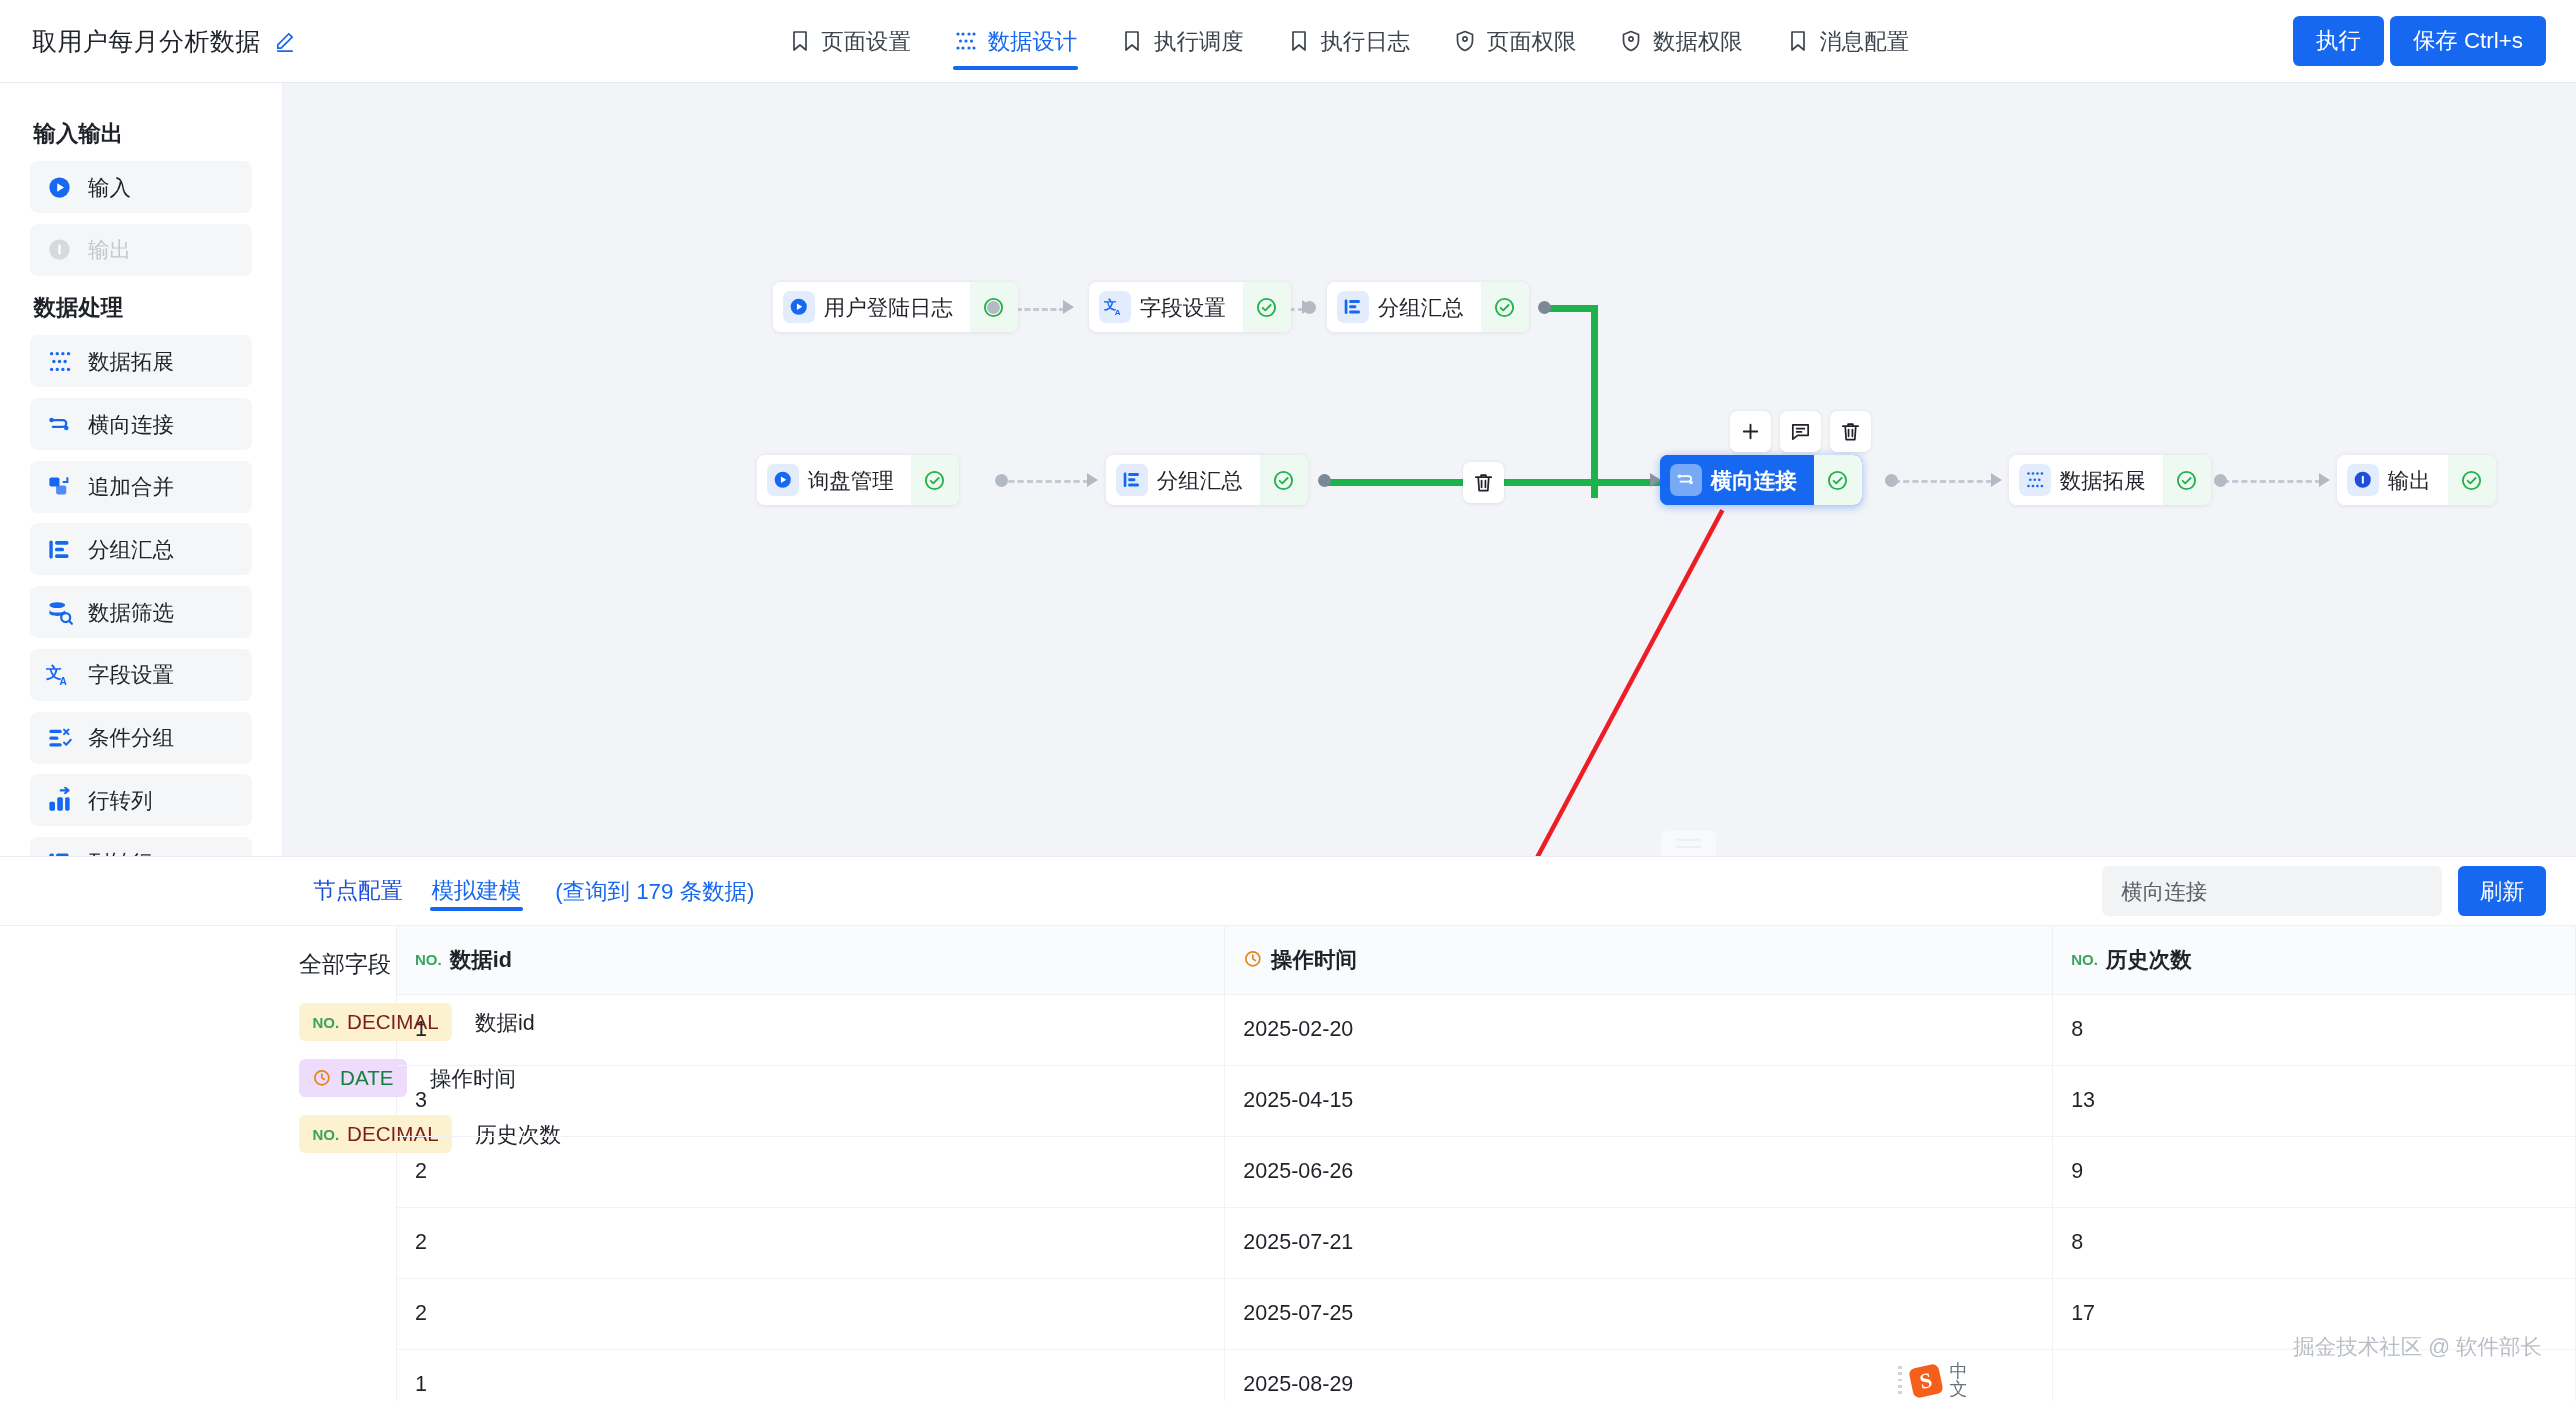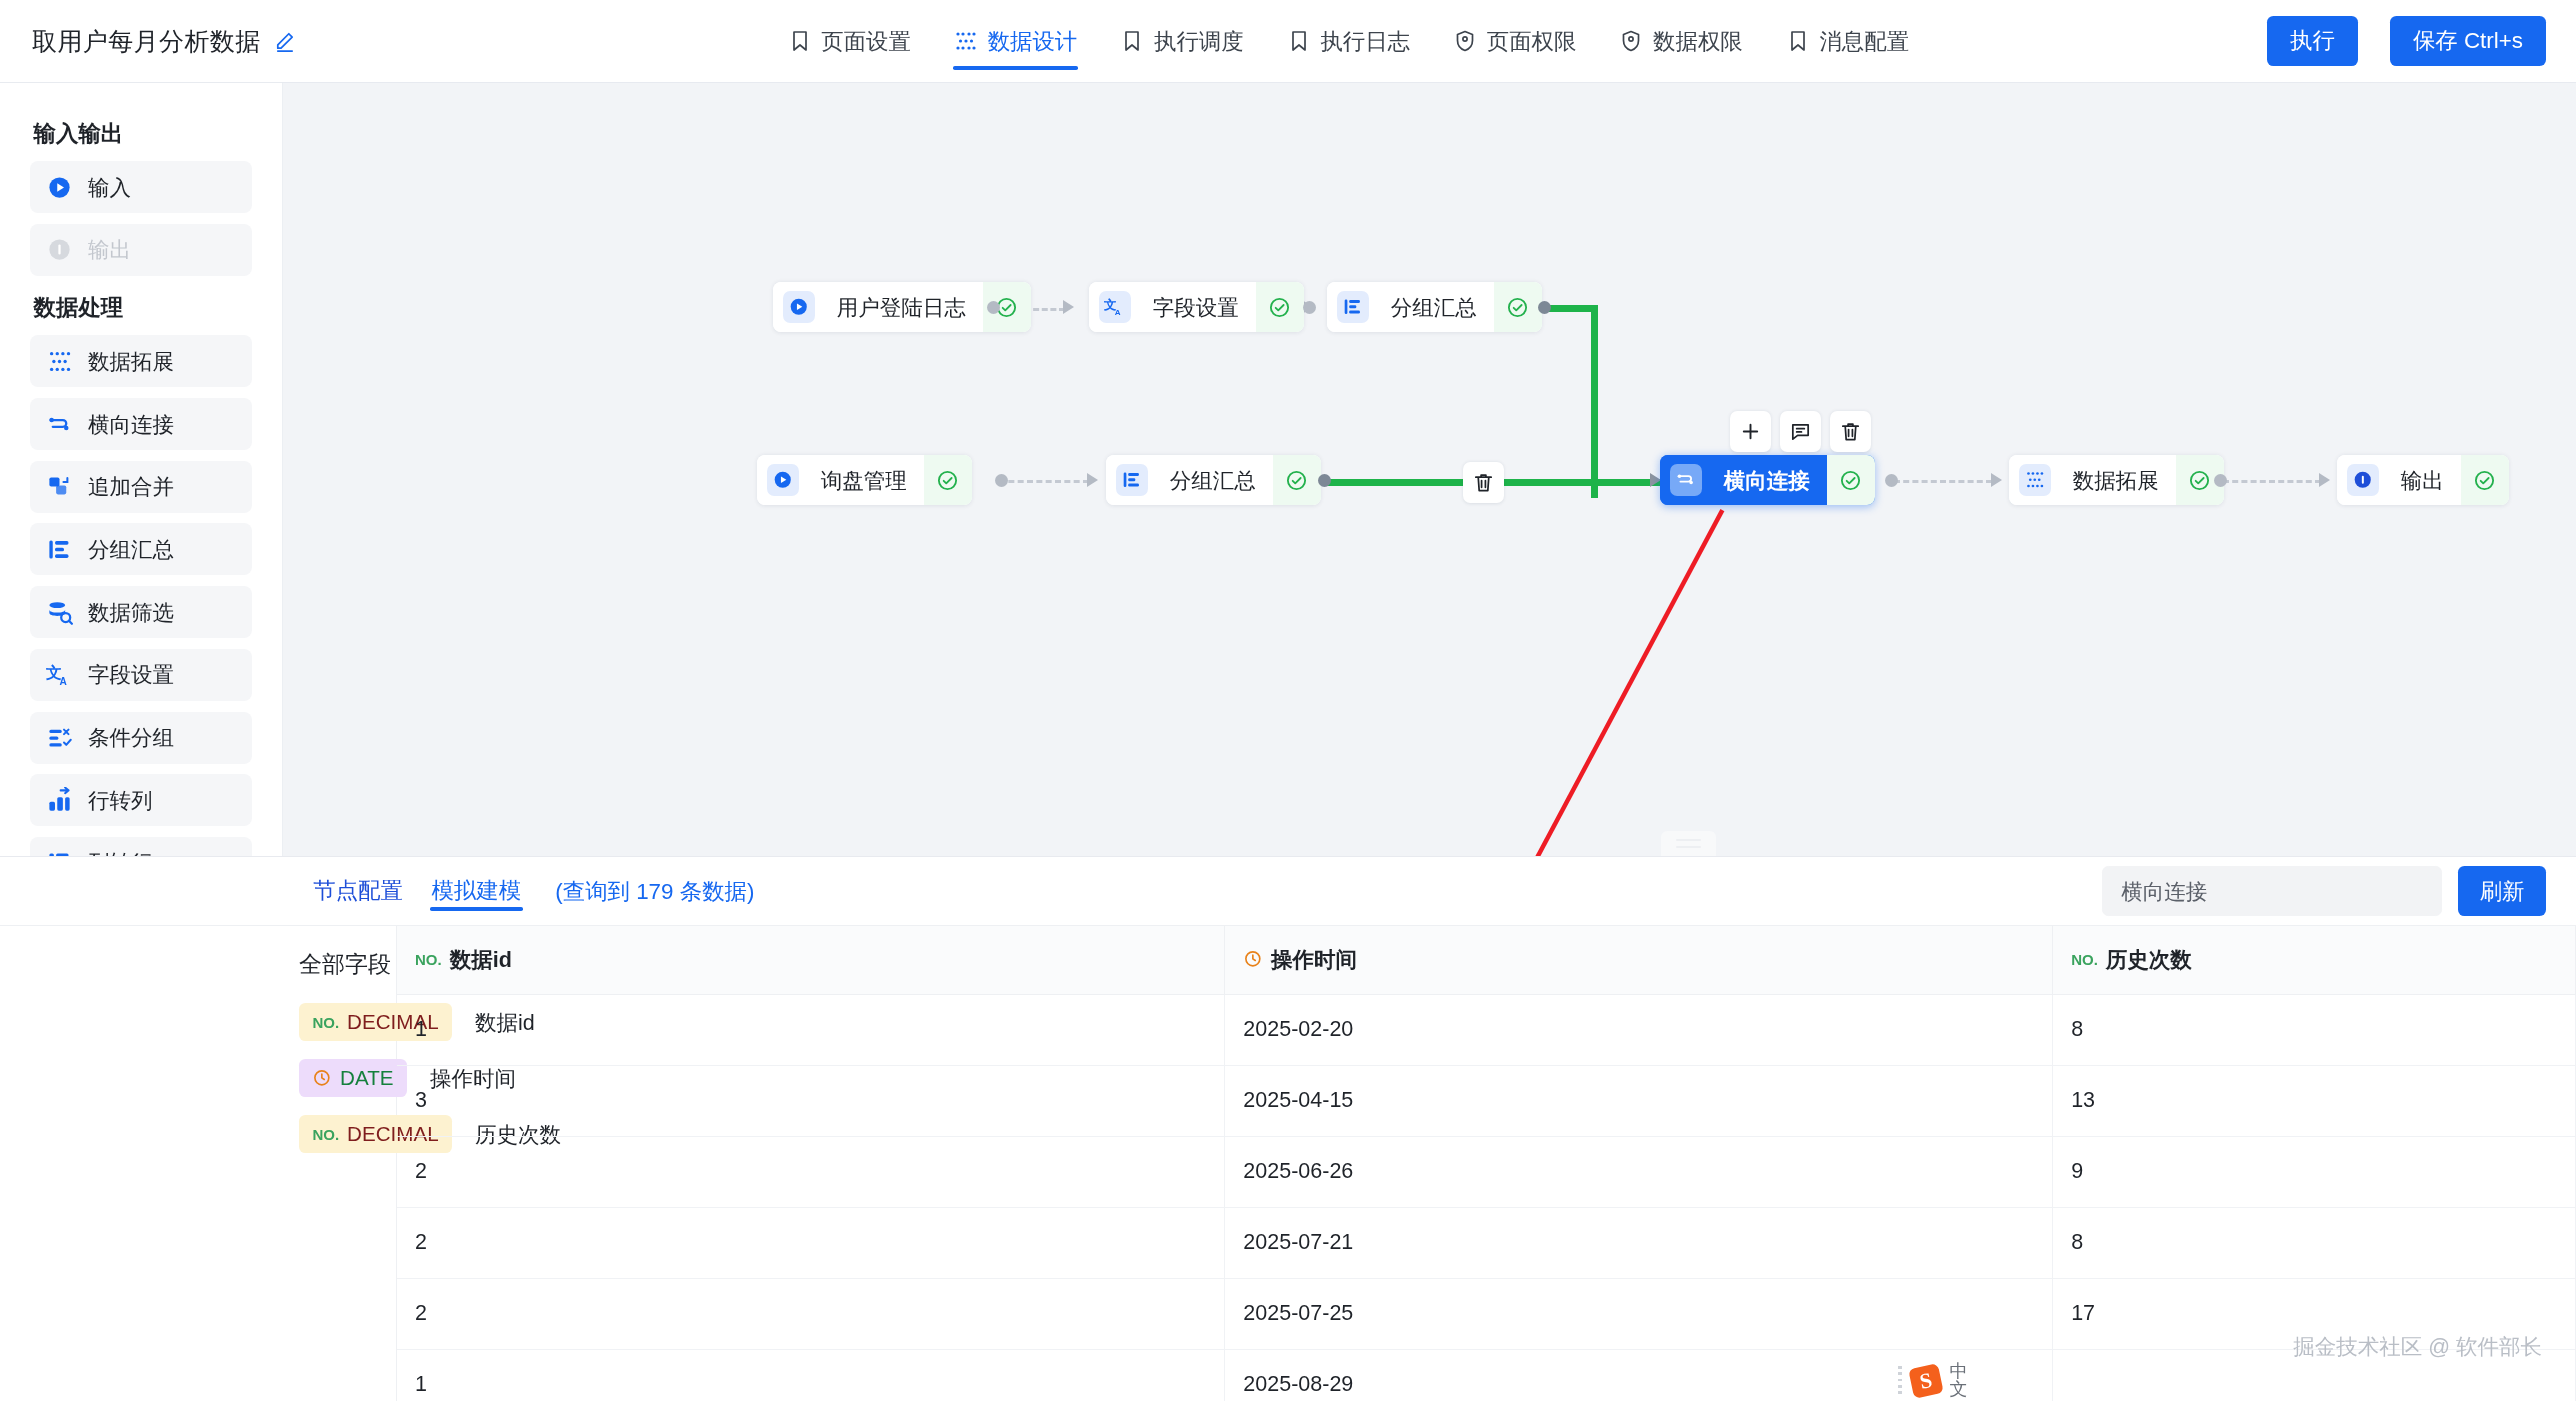--- a/index.html
+++ b/index.html
@@ -25,21 +25,21 @@
     display: flex; align-items: center; gap: 9.8px; padding: 0 21.5px; height: 82px;
     font-size: 22.4px; color: #3d444d; position: relative; cursor: pointer; white-space: nowrap;
   }
   .tab .ti { width: 24px; height: 24px; display: block; flex: 0 0 24px; }
   .tab.active { color: #1668f0; }
   .tab.active::after {
     content: ""; position: absolute; left: 20.6px; right: 20.6px; bottom: 12.5px;
     height: 3.6px; border-radius: 1.8px; background: #1668f0;
   }
 
-  .top-actions { margin-left: auto; display: flex; align-items: flex-end; gap: 32px; }
+  .top-actions { margin-left: auto; display: flex; align-items: flex-end; gap: 6px; }
   .btn-primary {
     background: #1668f0; color: #fff; border: none; border-radius: 6.3px;
     font-size: 22.4px; padding: 0 23px; height: 50px; line-height: 50px;
     cursor: pointer; font-family: inherit; white-space: nowrap;
   }
 
   
   .body { flex: 1; display: flex; min-height: 0; position: relative; }
 
   
@@ -61,21 +61,21 @@
   
   .canvas-area {
     flex: 1; background: #f2f4f7; position: relative; min-width: 0; overflow: hidden;
   }
   .node {
     position: absolute; display: flex; align-items: stretch; height: 50px;
     background: #fff; border-radius: 8px; box-shadow: 0 0.9px 4.5px rgba(20,35,70,.09);
     z-index: 12; user-select: none;
   }
   .node .nbody {
-    display: flex; align-items: center; gap: 22px; padding: 0 17px 0 9.8px;
+    display: flex; align-items: center; gap: 9px; padding: 0 17px 0 9.8px;
     background: #fff; border-radius: 8px 0 0 8px;
   }
   .node .nicon {
     width: 32px; height: 32px; border-radius: 7.2px; background: #e3ecfd;
     display: flex; align-items: center; justify-content: center; flex: 0 0 32px;
   }
   .node .nicon svg { width: 21.5px; height: 21.5px; display: block; }
   .node .nlabel { font-size: 21.5px; color: #1f2329; white-space: nowrap; }
   .node .nstatus {
     width: 48px; display: flex; align-items: center; justify-content: center;

